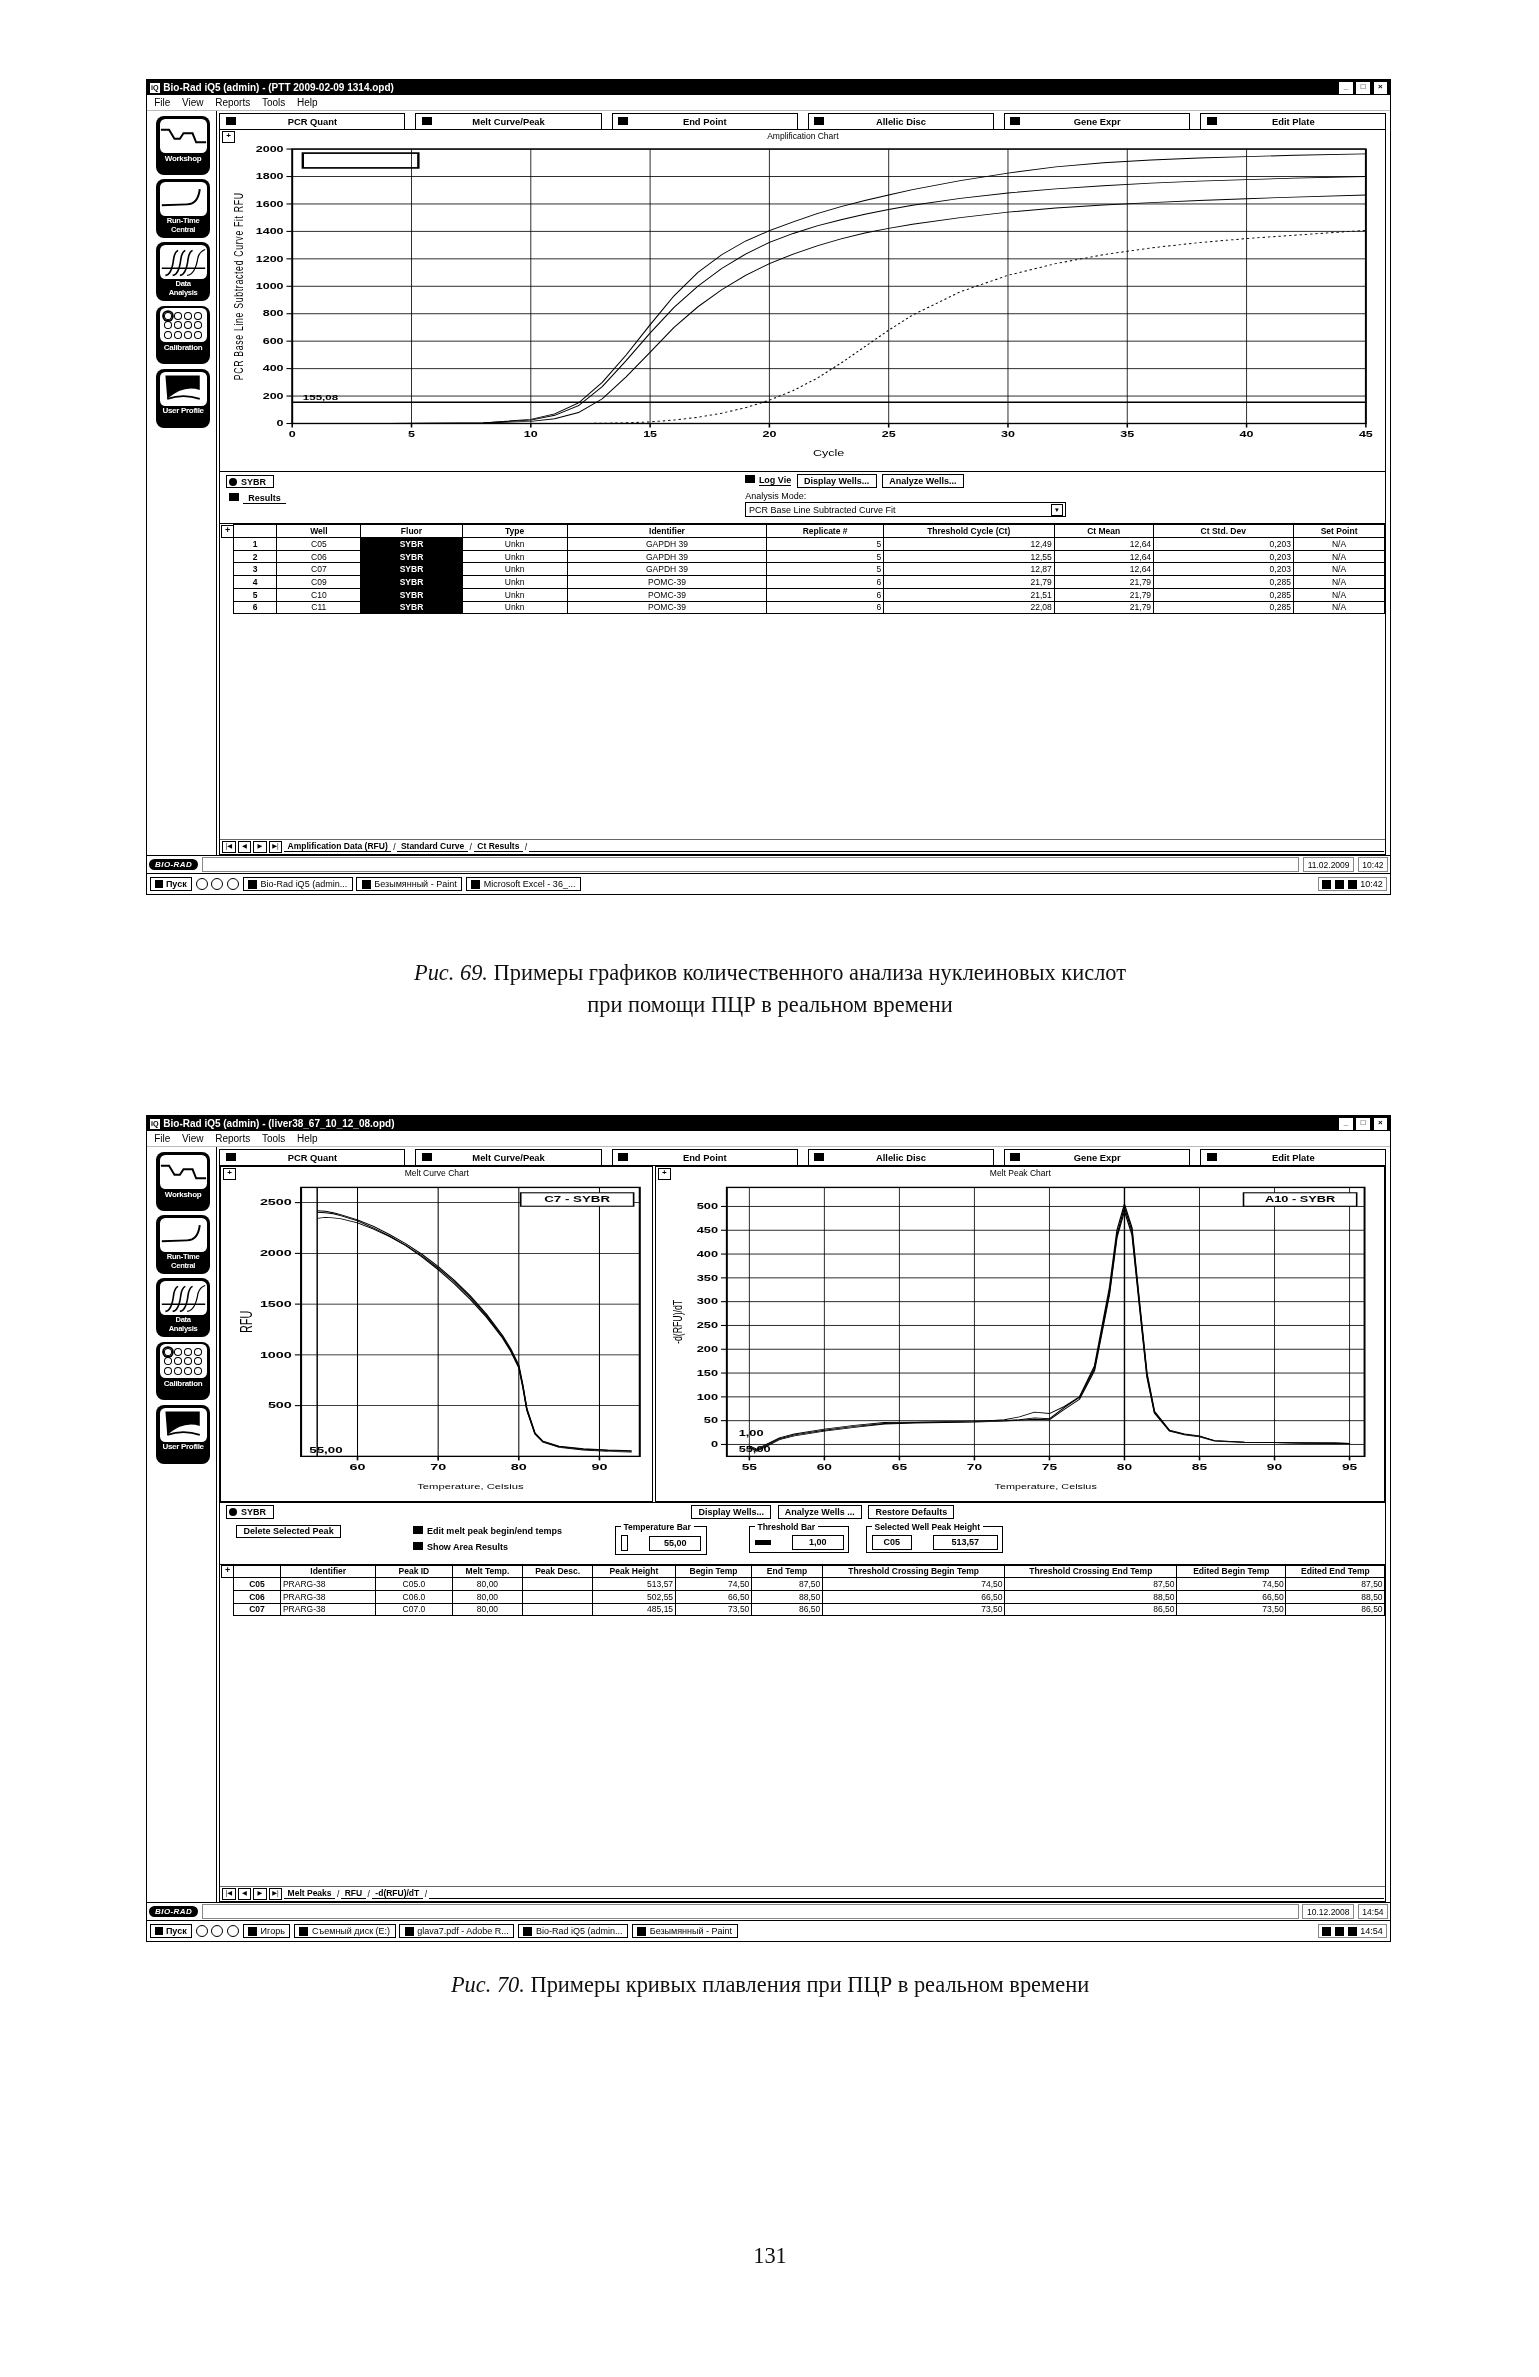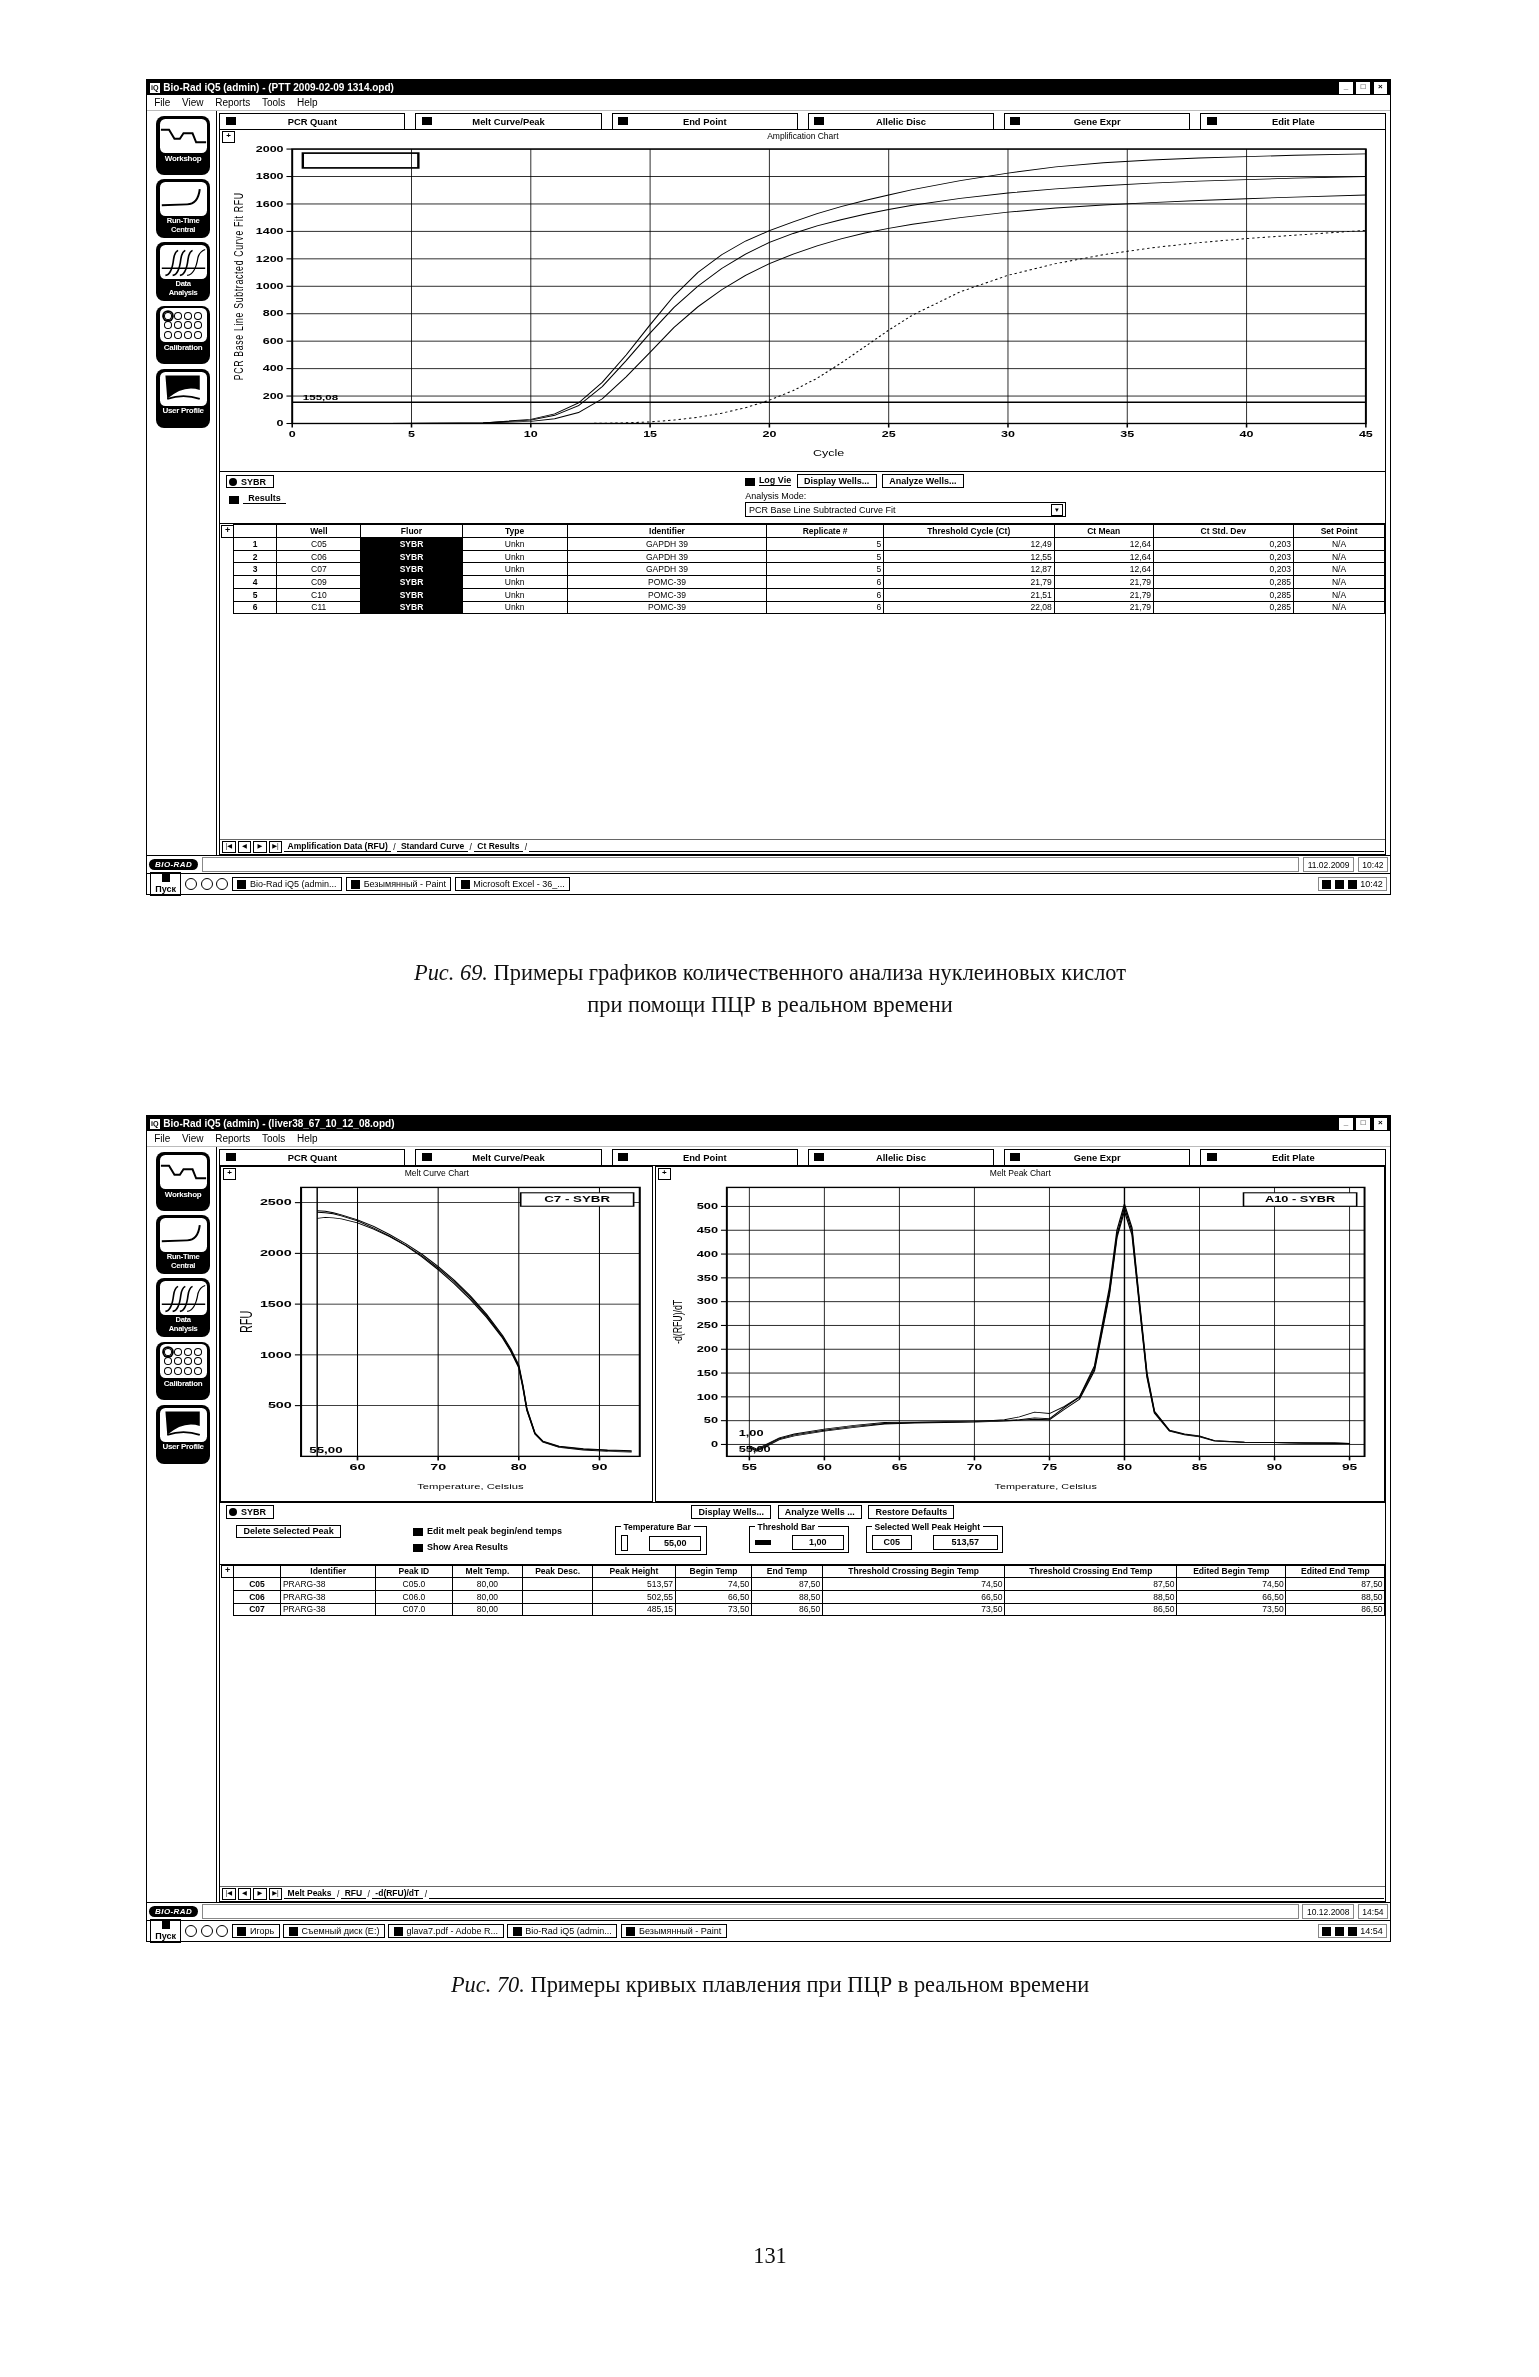--- a/index.html
+++ b/index.html
@@ -47,21 +47,21 @@
   .chartheader .plus{position:absolute;left:1.8px;top:0.9px;width:10.8px;height:10px;border:0.9px solid #000;font-size:8px;line-height:8px;text-align:center;font-weight:bold;background:#fff;}
 
   .chartwrap{position:relative;flex:1;min-height:0;}
   .chartwrap svg{display:block;width:100%;height:100%;}
 
   
   .ctrlstrip{border-top:1.8px solid #000;padding:2.7px 3.6px 1.8px 3.6px;position:relative;font-size:9px;}
   .pill{display:inline-flex;align-items:center;gap:3.6px;border:0.9px solid #000;padding:0.9px 7.2px 0.9px 2.7px;font-size:9px;font-weight:bold;background:#fff;}
   .pill .dot{width:8px;height:8px;border-radius:50%;background:#000;}
   .btnbox{display:inline-flex;align-items:center;justify-content:center;border:0.9px solid #000;padding:0.9px 6.3px;font-size:9px;font-weight:bold;background:#fff;white-space:nowrap;}
-  .chkbtn{display:inline-flex;align-items:flex-end;gap:3.6px;font-size:9px;font-weight:bold;}
+  .chkbtn{display:inline-flex;align-items:flex-start;gap:3.6px;font-size:9px;font-weight:bold;}
   .chkbtn .sq{width:10px;height:8px;background:#000;display:inline-block;}
   .selectbox{border:0.9px solid #000;height:12.6px;display:flex;align-items:center;justify-content:space-between;padding:0 1.8px 0 2.7px;font-size:9px;background:#fff;}
   .selectbox .arrow{font-size:6.3px;border:0.9px solid #000;width:10px;height:10px;line-height:9px;text-align:center;}
 
   
   .tablewrap{border-top:1.8px solid #000;flex:1;display:flex;flex-direction:column;min-height:0;position:relative;}
   .gridplus{position:absolute;left:0.9px;top:0.9px;width:10.8px;height:10.8px;border:0.9px solid #000;font-size:9px;line-height:9px;text-align:center;font-weight:bold;z-index:3;background:#fff;}
   table.grid{border-collapse:collapse;font-size:8.5px;margin-left:12.6px;}
   table.grid th,table.grid td{border:0.9px solid #000;padding:0 1.8px;height:11.7px;white-space:nowrap;font-weight:normal;}
   table.grid th{font-weight:bold;text-align:center;vertical-align:middle;line-height:8px;}
@@ -74,21 +74,21 @@
   .navbtn{border:0.9px solid #000;width:11.7px;height:10px;font-size:6.3px;line-height:8px;text-align:center;background:#fff;}
   .sheettab{font-weight:bold;padding:0 3.6px;border-bottom:0.9px solid #000;}
   .sheetline{flex:1;border-bottom:0.9px solid #000;height:10px;}
 
   .statusbar{height:17px;border-top:0.9px solid #000;display:flex;align-items:center;padding:0 1.8px;gap:3.6px;font-size:8.5px;}
   .biorad{background:#000;color:#fff;font-size:8px;font-weight:bold;font-style:italic;border-radius:8px;padding:0.9px 6.3px;letter-spacing:0.4px;}
   .statusfield{flex:1;border:0.9px solid #888;height:12.6px;}
   .statusval{border:0.9px solid #888;height:12.6px;display:flex;align-items:center;padding:0 3.6px;font-size:8.5px;}
 
   .taskbar{height:20px;border-top:0.9px solid #000;display:flex;align-items:center;gap:3.6px;padding:0 2.7px;font-size:9px;background:#fff;}
-  .startbtn{display:flex;align-items:center;gap:2.7px;border:0.9px solid #000;font-weight:bold;padding:0.9px 4.5px;font-size:9px;flex-direction:column;}
+  .startbtn{display:flex;align-items:center;gap:2.7px;border:0.9px solid #000;font-weight:bold;padding:0.9px 4.5px;font-size:9px;}
   .startbtn .flag{width:8px;height:8px;background:#000;}
   .quick{display:flex;gap:3.6px;align-items:center;}
   .quick i{width:10px;height:10px;border:0.9px solid #000;border-radius:50%;display:inline-block;}
   .tbitem{display:flex;align-items:center;gap:3.6px;border:0.9px solid #000;padding:0.9px 4.5px;max-width:188px;overflow:hidden;white-space:nowrap;font-size:9px;}
   .tbitem .ic{width:9px;height:9px;background:#000;flex:none;}
   .tray{margin-left:auto;display:flex;align-items:center;gap:3.6px;border:0.9px solid #888;padding:0.9px 3.6px;font-size:9px;}
   .tray .ic{width:9px;height:9px;background:#000;display:inline-block;}
 
   
   .splitcharts{flex:1;display:flex;min-height:0;gap:1.8px;}

